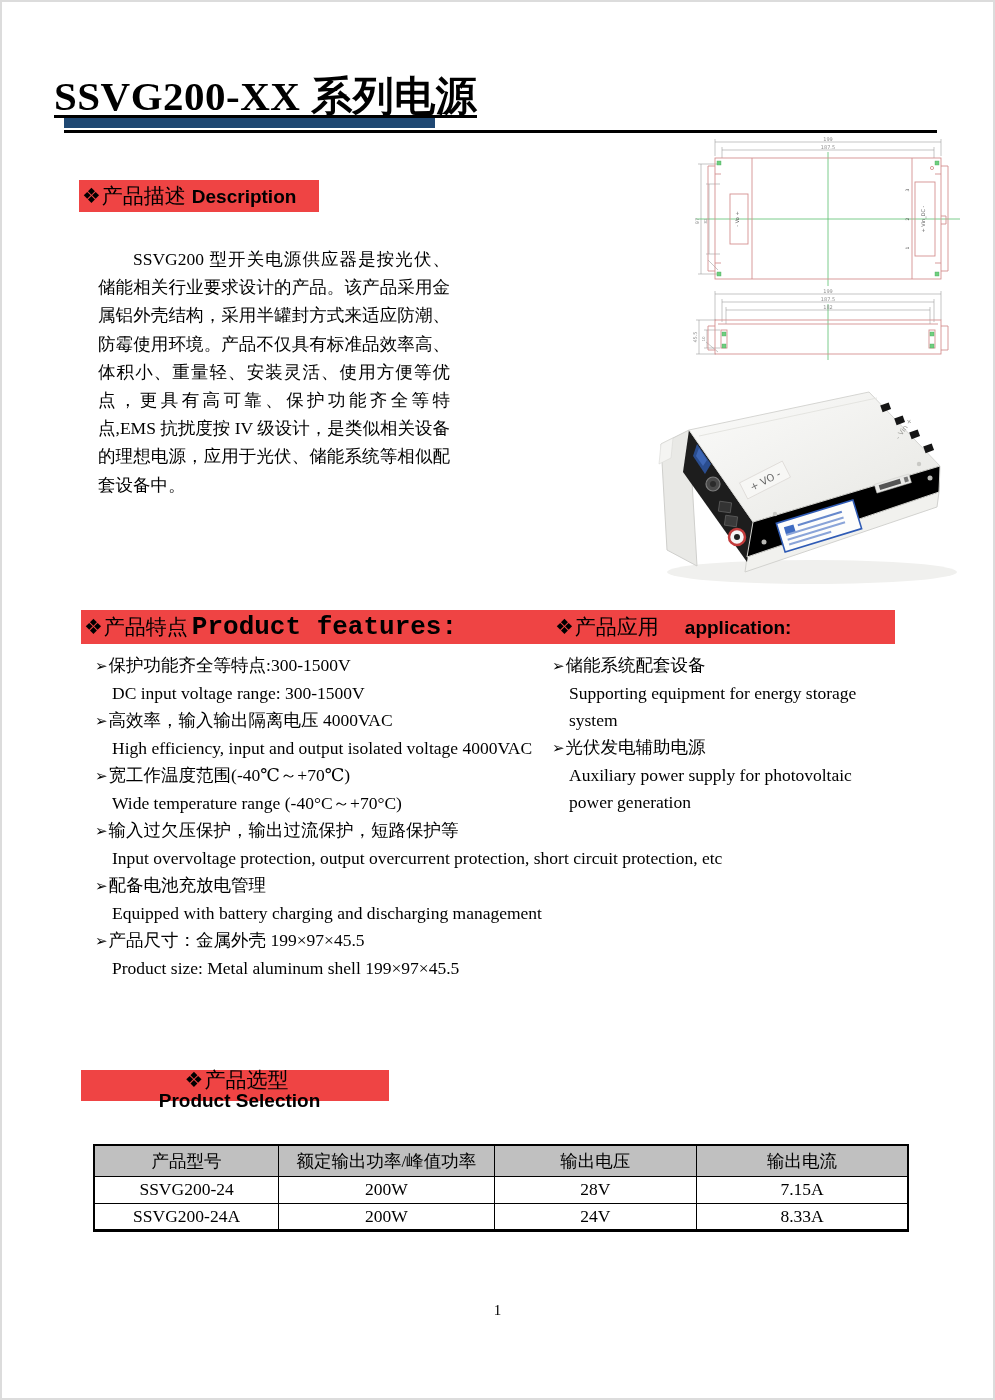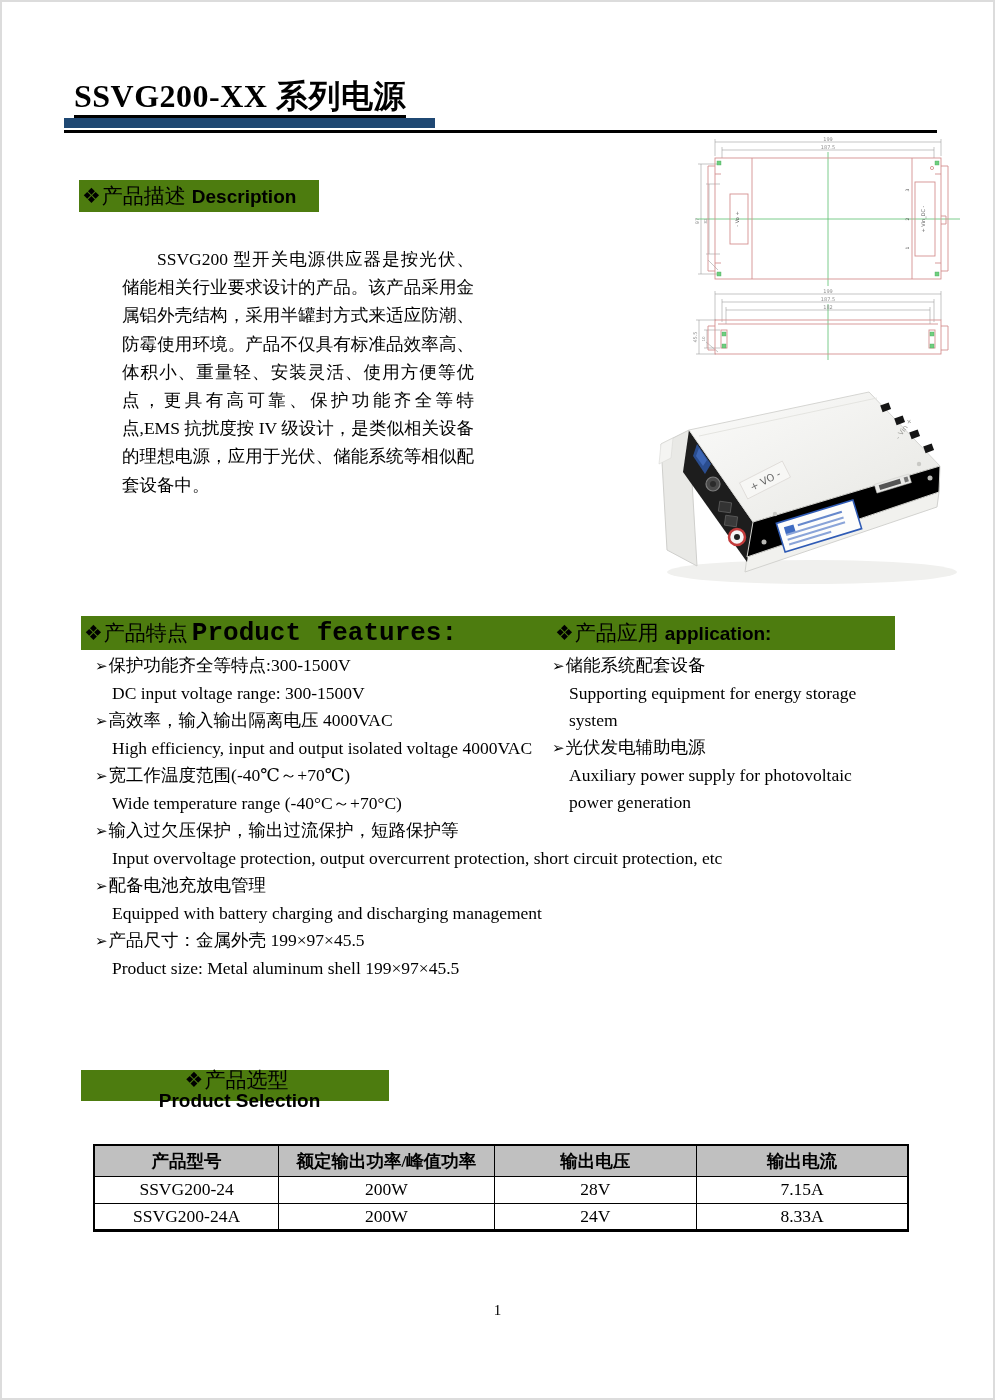--- a/index.html
+++ b/index.html
@@ -4,64 +4,64 @@
 <style>
   * { margin:0; padding:0; box-sizing:border-box; }
   html,body { background:#fff; }
   .page {
     position:relative; width:995px; height:1400px; background:#fff;
     border:2px solid #dcdcdc; overflow:hidden;
     font-family:"Liberation Serif","DejaVu Serif",serif; color:#000;
   }
   
   .title {
-    position:absolute; left:72px; top:76px;
-    font-size:32px; font-weight:bold; letter-spacing:.5px;
+    position:absolute; left:52px; top:76px;
+    font-size:41px; font-weight:bold; letter-spacing:.5px;
     border-bottom:3px solid #000; padding-bottom:1px; line-height:36px;
   }
   .blue-bar { position:absolute; left:62px; top:116px; width:371px; height:10px; background:#1f4873; }
   .black-rule { position:absolute; left:62px; top:128px; width:873px; height:3px; background:#000; }
 
   
   .sec-hd {
-    position:absolute; background:#4d7c0f; display:flex; align-items:center;
+    position:absolute; background:#ef4444; display:flex; align-items:center;
     font-size:21px; line-height:1; white-space:nowrap; padding-left:3px;
   }
   .sec-hd .zh { font-family:"Liberation Serif","DejaVu Serif",serif; }
   .sec-hd .en-sans { font-family:"Liberation Sans","DejaVu Sans",sans-serif; font-weight:bold; font-size:19px; margin-left:6px;text-align:right; }
   .sec-hd .en-mono { font-family:"Liberation Mono","DejaVu Sans Mono",monospace; font-weight:bold; font-size:26px; margin-left:4px; }
   .diamond { margin-right:1px; }
 
   #desc-header { left:77px; top:178px; width:240px; height:32px; }
-  #feat-app-bar { left:79px; top:608px; width:814px; height:34px;margin-top:6px; }
-  #feat-app-bar .app-part { position:absolute; left:474px; display:flex; align-items:center; }
+  #feat-app-bar { left:79px; top:608px; width:814px; height:34px; }
+  #feat-app-bar .app-part { position:absolute; left:474px; display:flex; align-items:center;gap:20px; }
   #sel-header { left:79px; top:1068px; width:308px; height:31px;flex-direction:column; }
 
   
   .desc-body {
-    position:absolute; left:120px; top:243px; width:352px;
+    position:absolute; left:96px; top:243px; width:352px;
     font-size:17.5px; line-height:28.2px; text-align:justify; text-justify:inter-character;
     text-indent:2em;
   }
 
   
   .feat-list { position:absolute; left:93px; top:650px; width:715px; font-size:17.5px; }
   .app-list  { position:absolute; left:550px; top:650px; width:342px; font-size:17.5px; }
   .li-zh { line-height:27px; }
   .li-zh .arrow { font-size:15px; margin-right:1px; }
   .li-en { line-height:27px; padding-left:17px; }
 
   
   .sel-table {
     position:absolute; left:91px; top:1142px; width:816px;
     border-collapse:collapse; font-size:17.5px; text-align:center;
     border:2px solid #000; border-bottom:3px solid #000;
   }
   .sel-table th, .sel-table td { border:1.5px solid #000; font-weight:normal; }
-  .sel-table th { background:#c0c0c0; height:31px;font-weight:bold; }
+  .sel-table th { background:#c0c0c0; height:31px; }
   .sel-table td { height:27px; }
   .c1{width:185px;} .c2{width:216px;} .c3{width:203px;} .c4{width:212px;}
 
   .page-num { position:absolute; left:0; top:1300px; width:100%; text-align:center; font-size:15px; }
 
   
   .tech-drawing { position:absolute; left:688px; top:134px; }
   .photo { position:absolute; left:645px; top:372px; }
 </style>
 </head>

